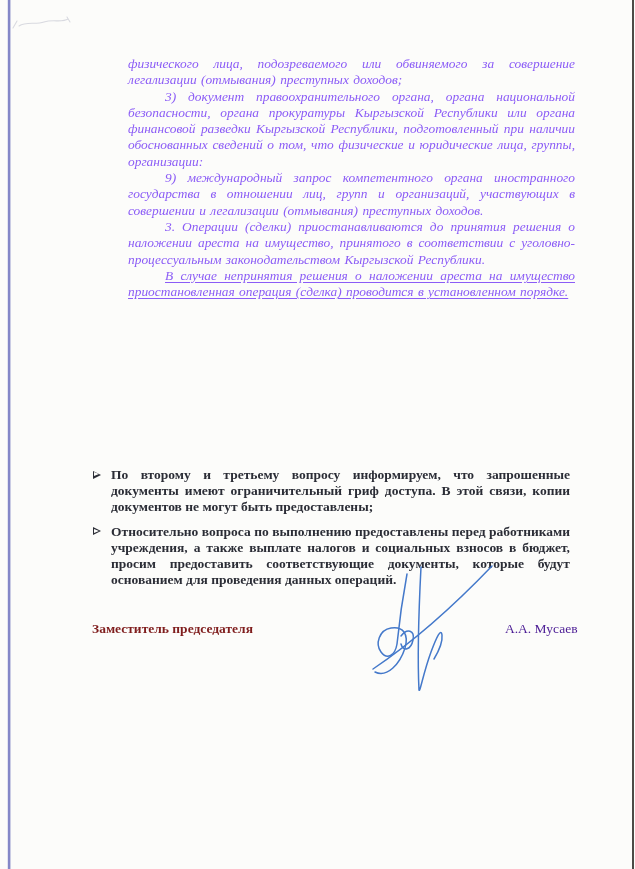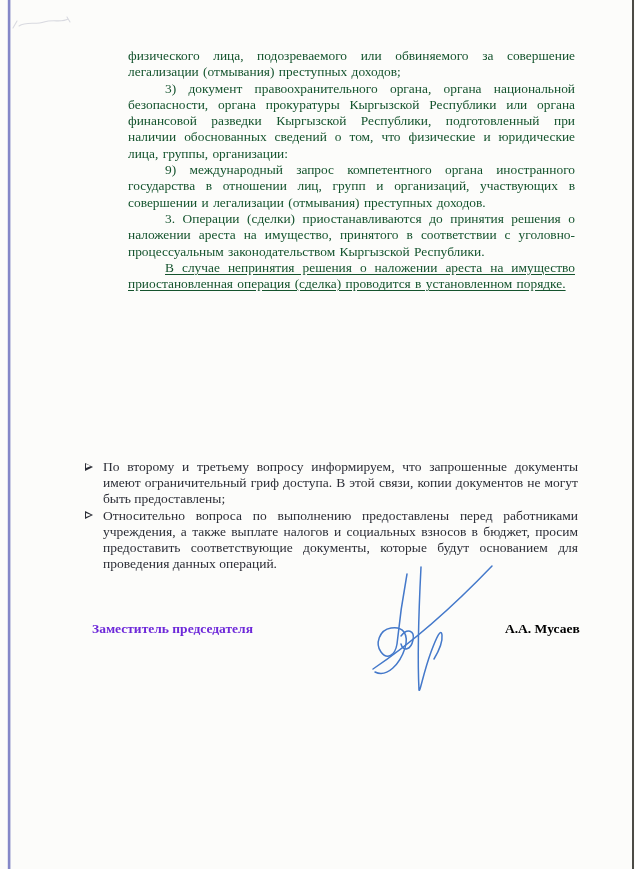--- a/index.html
+++ b/index.html
@@ -17,62 +17,63 @@
     box-shadow: 1px 0 0 rgba(160,164,210,.55), -1px 0 0 rgba(190,193,228,.4);
   }
   .edge-right-line {
     position: absolute; left: 632px; top: 0; width: 2px; height: 869px;
     background: #4c4b46;
   }
   .pencil-mark { position: absolute; left: 10px; top: 10px; opacity: .55; }
 
   
   .doc-body {
-    position: absolute; left: 128px; top: 48px; width: 447px;
+    position: absolute; left: 128px; top: 56px; width: 447px;
+    font-style: italic;
     font-size: 13.4px; line-height: 16.3px;
-    color: #14532d;
+    color: #8b5cf6;
     text-align: justify;
     word-spacing: 1px;
   }
   .doc-body p { margin: 0; text-indent: 37px; }
   .doc-body p.no-indent { text-indent: 0; }
   .doc-body p.underlined { text-decoration: underline; text-underline-offset: 2px; }
 
   
   .bullet-list {
     position: absolute; left: 85px; top: 459px; width: 493px;
     font-size: 13.5px; line-height: 16.2px;
     color: #2b2d36;
     text-align: justify;
   }
-  .bullet-item { position: relative; padding-left: 18px; margin: 0; }
+  .bullet-item { position: relative; padding-left: 18px; margin: 8px; font-weight: bold; }
   .bullet-arrow {
     position: absolute; left: 0; top: 3.5px;
     width: 0; height: 0;
     border-left: 8px solid #2b2d36;
     border-top: 4.5px solid transparent;
     border-bottom: 4.5px solid transparent;
   }
   .bullet-arrow-inner {
     position: absolute; left: -7px; top: -2.5px;
     width: 0; height: 0;
     border-left: 5px solid #fcfcfa;
     border-top: 2.5px solid transparent;
     border-bottom: 2.5px solid transparent;
   }
 
   
   .sig-title {
     position: absolute; left: 92px; top: 621px;
-    font-weight: bold; font-size: 13.5px; color: #6d28d9;
+    font-weight: bold; font-size: 13.5px; color: #7f1d1d;
     white-space: nowrap;
   }
   .sig-name {
     position: absolute; left: 505px; top: 621px;
-    font-weight: bold; font-size: 13.5px; color: #000000;
+    font-weight: normal; font-size: 13.5px; color: #4c1d95;
     white-space: nowrap;
   }
   .signature-svg { position: absolute; left: 345px; top: 556px; }
 </style>
 </head>
 <body>
 
 <div class="edge-left-line"></div>
 <div class="edge-right-line"></div>
 

